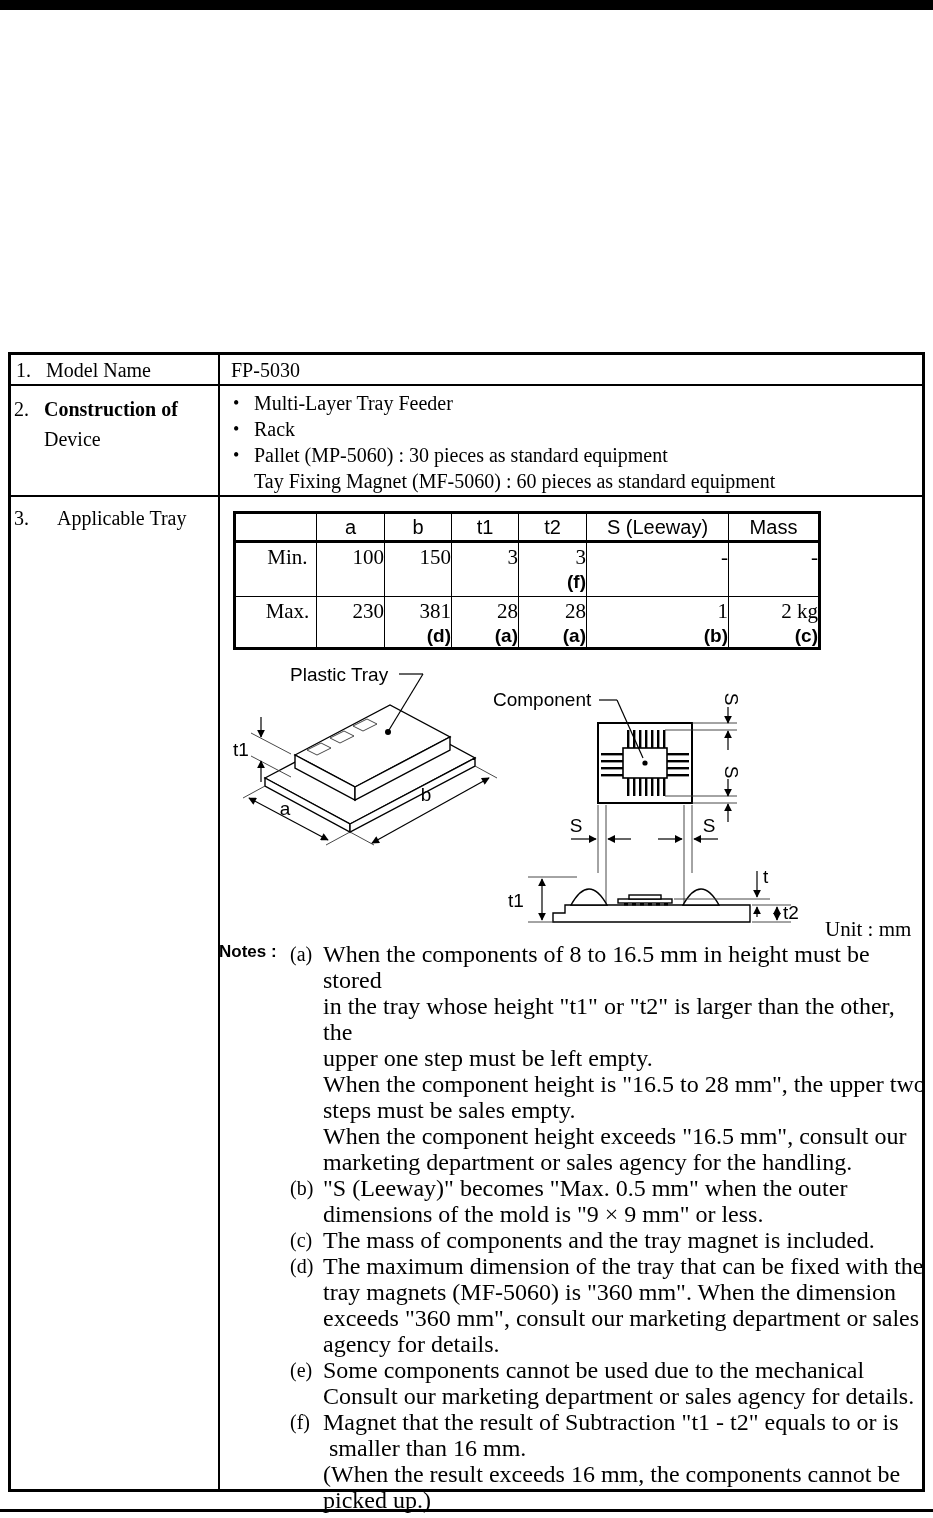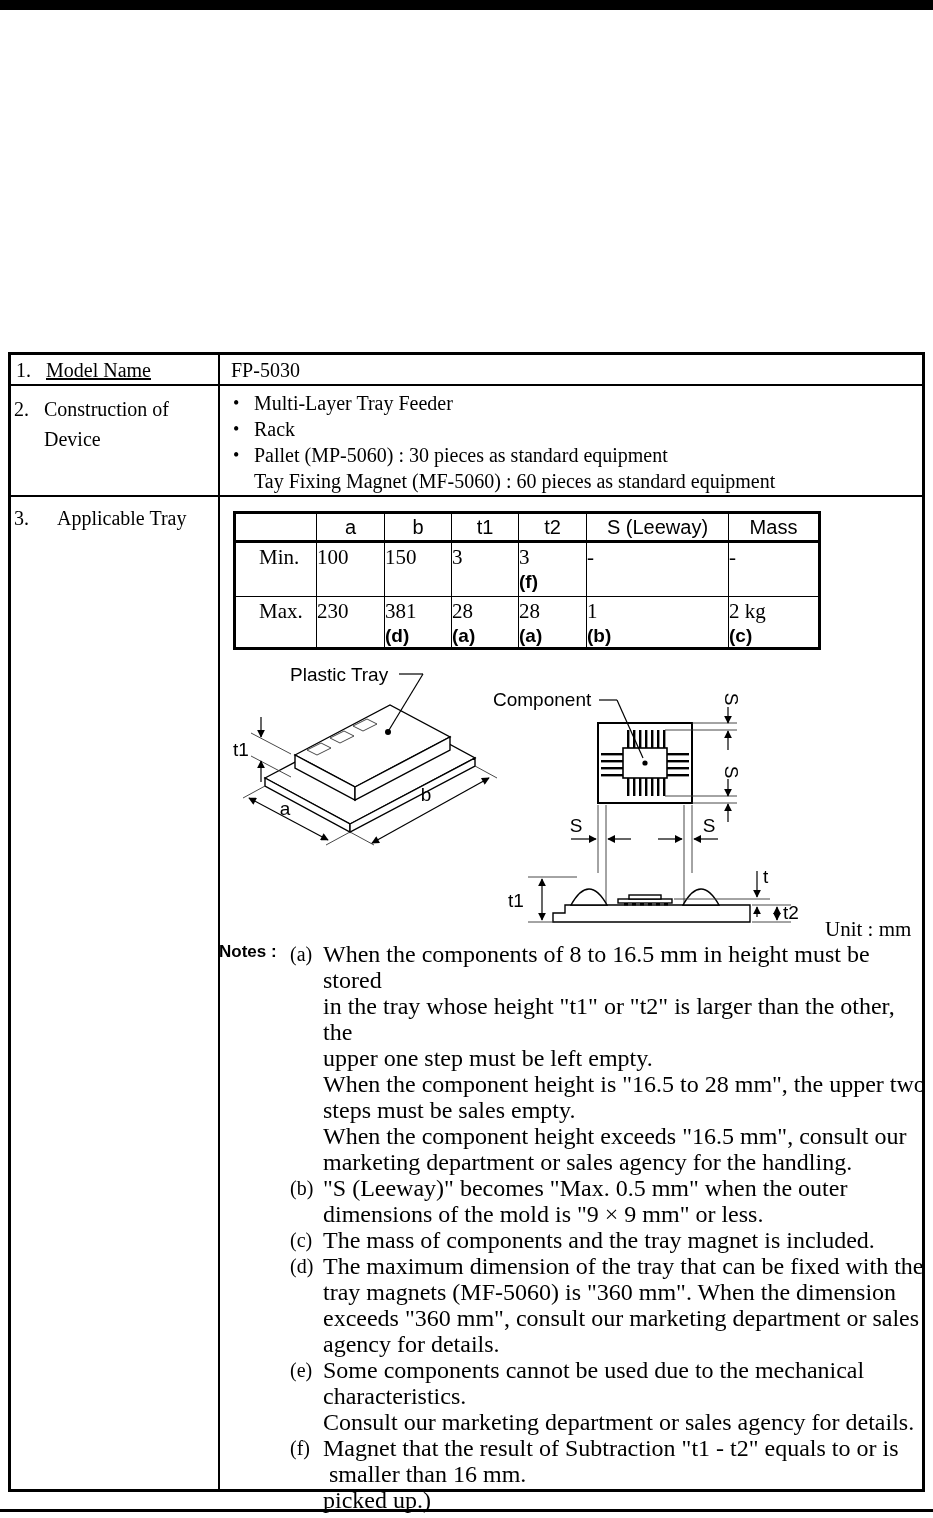--- a/index.html
+++ b/index.html
@@ -17,22 +17,22 @@
   
   .bullets{left:233px;top:390px;width:680px;}
   .brow{display:flex;font-size:20px;line-height:26px;}
   .bmark{width:21px;flex:0 0 21px;font-size:18px;}
   
   .spec{position:absolute;left:233px;top:511px;border-collapse:collapse;border:3px solid #000;
         table-layout:fixed;}
   .spec th{font-family:"Liberation Sans",sans-serif;font-weight:normal;font-size:20px;
            border:1.5px solid #000;border-bottom:3px solid #000;height:26px;padding:0;}
   .spec td{border:1.5px solid #000;vertical-align:top;padding:0;font-size:21px;}
-  .spec td.lab{text-align:left;padding-left:23px;padding-top:2px;margin-left:17px;}
-  .spec td.val{text-align:left;padding-top:2px;}
+  .spec td.lab{text-align:center;padding-left:23px;padding-top:2px;margin-left:17px;}
+  .spec td.val{text-align:right;padding-top:2px;}
   .spec tr.min{height:55px;} .spec tr.max{height:50px;}
   .vline{line-height:25px;}
   .ref{font-family:"Liberation Sans",sans-serif;font-weight:bold;font-size:19px;line-height:23px;}
   
   .notes-title{font-family:"Liberation Sans",sans-serif;font-weight:bold;font-size:17px;}
   .notes{left:290px;top:941px;width:636px;}
   .nitem{display:flex;}
   .nmark{width:33px;flex:0 0 33px;font-size:20px;line-height:26px;}
   .nlines{flex:1;}
   .nline{font-size:24px;line-height:26px;white-space:pre-wrap;}
@@ -51,25 +51,25 @@
 <div class="page">
 
   <div class="abs topbar"></div>
   <div class="abs frame"></div>
   <div class="abs vdiv"></div>
   <div class="abs hline1"></div>
   <div class="abs hline2"></div>
   <div class="abs footline"></div>
 
   <div class="abs txt" style="left:16px;top:357px;">1.</div>
-  <div class="abs txt" style="left:46px;top:357px;text-decoration:underline;">Model Name</div>
+  <div class="abs txt" style="left:46px;top:357px;">Model Name</div>
   <div class="abs txt" style="left:231px;top:357px;">FP-5030</div>
 
   <div class="abs lab2" style="left:14px;top:394px;">2.</div>
-  <div class="abs lab2" style="left:44px;top:394px;">Construction of</div>
+  <div class="abs lab2" style="left:44px;top:394px;font-weight:bold;">Construction of</div>
   <div class="abs lab2" style="left:44px;top:424px;">Device</div>
 
   <div class="abs bullets">
     <div class="brow">
       <span class="bmark">•</span>
       <span>Multi-Layer Tray Feeder</span>
     </div>
     <div class="brow">
       <span class="bmark">•</span>
       <span>Rack</span>
@@ -335,27 +335,27 @@
         <div class="nline">The maximum dimension of the tray that can be fixed with the</div>
         <div class="nline">tray magnets (MF-5060) is "360 mm". When the dimension</div>
         <div class="nline">exceeds "360 mm", consult our marketing department or sales</div>
         <div class="nline">agency for details.</div>
       </div>
     </div>
     <div class="nitem">
       <div class="nmark">(e)</div>
       <div class="nlines">
         <div class="nline">Some components cannot be used due to the mechanical</div>
-        <div class="nline">characteristics.</div>
         <div class="nline">Consult our marketing department or sales agency for details.</div>
       </div>
     </div>
     <div class="nitem">
       <div class="nmark">(f)</div>
       <div class="nlines">
         <div class="nline">Magnet that the result of Subtraction "t1 - t2" equals to or is</div>
         <div class="nline"> smaller than 16 mm.</div>
+        <div class="nline">(When the result exceeds 16 mm, the components cannot be</div>
         <div class="nline">picked up.)</div>
       </div>
     </div>
   </div>
 
 </div>
 
 </body></html>

